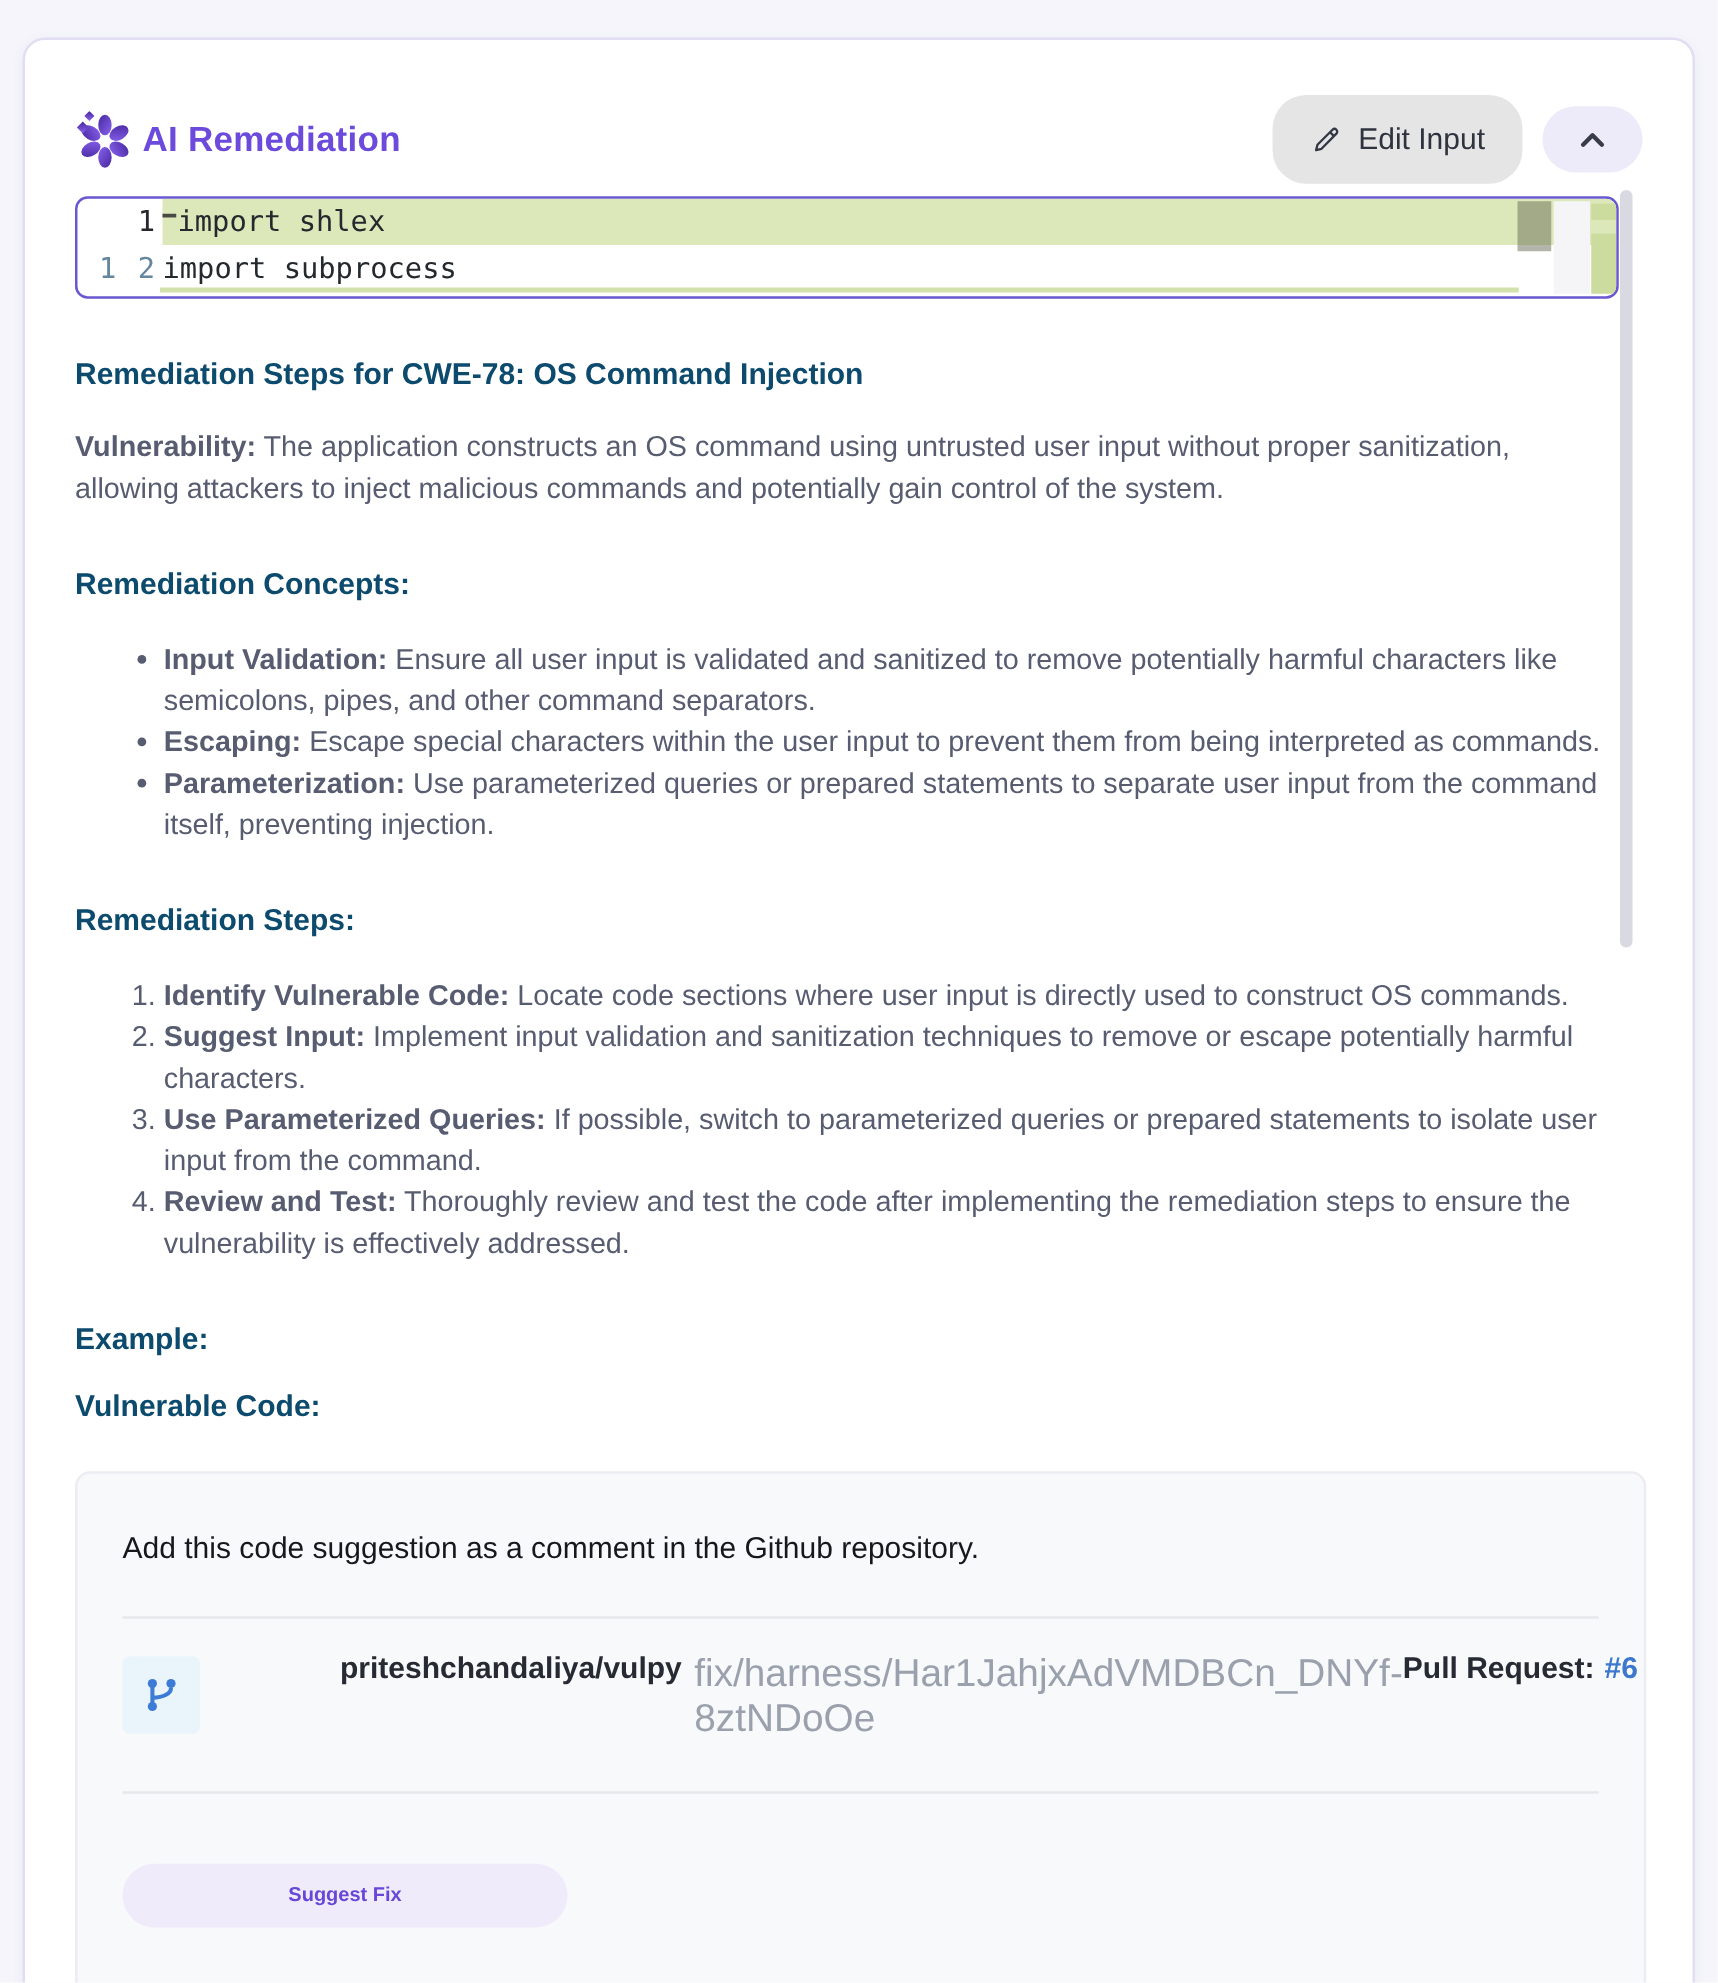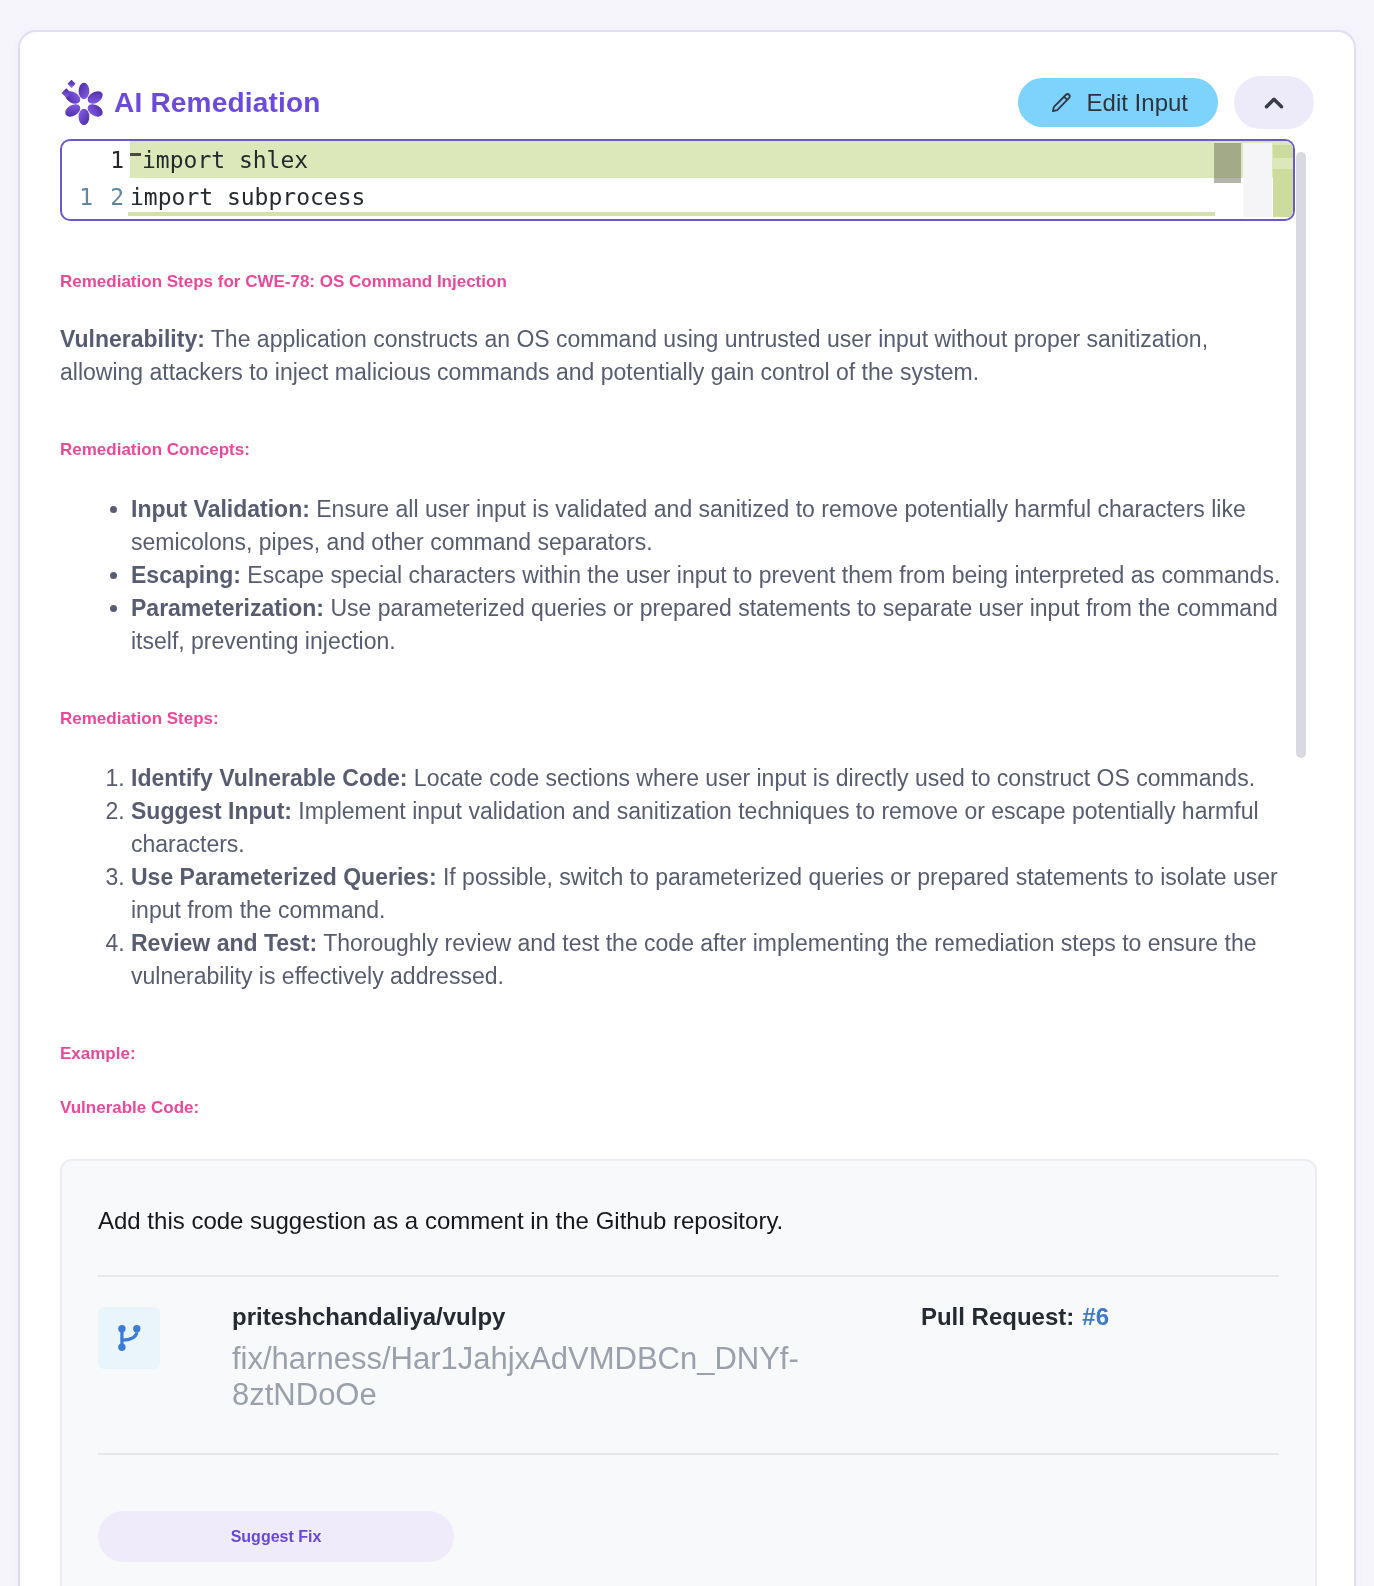--- a/index.html
+++ b/index.html
@@ -16,22 +16,22 @@
     box-sizing:border-box;
     padding:44px 40px 0 40px;
   }
   
   .hdr{display:flex;align-items:center;}
   .hdr-left{display:flex;align-items:center;gap:8px;}
   .logo{width:46px;height:46px;display:block;}
   .title{font-size:28px;font-weight:bold;color:#6C4BDC;letter-spacing:.2px;}
   .hdr-right{margin-left:auto;display:flex;align-items:center;gap:16px;}
   .pill-btn{
-    display:flex;align-items:center;gap:13px;height:49px;padding:0 30px;
-    background:#7dd3fc;border:none;border-radius:27px;cursor:pointer;
+    display:flex;align-items:center;gap:13px;height:71px;padding:0 30px;
+    background:#e5e5e5;border:none;border-radius:27px;cursor:pointer;
     font-family:"Liberation Sans",sans-serif;font-size:24px;color:#2F333E;
   }
   .round-btn{
     width:80px;height:53px;border:none;border-radius:27px;background:#EDEAF9;
     display:flex;align-items:center;justify-content:center;cursor:pointer;
   }
   
   .filename{margin-top:26px;font-family:"DejaVu Sans Mono",monospace;font-size:23px;color:#3F4450;}
   .diffbox{
     margin-top:10px;width:1235px;height:82px;box-sizing:border-box;
@@ -46,40 +46,40 @@
   .code{flex:1;height:100%;display:flex;align-items:center;white-space:pre;}
   .diff-row.added .code{background:#DCE8BA;}
   .chg-dash{display:inline-block;width:11px;height:3px;background:#4A4A44;margin-right:1px;transform:translateY(-5px);}
   .bottom-green{position:absolute;left:66px;right:78px;bottom:3px;height:4px;background:#D3E2AC;}
   .mini-thumb{position:absolute;left:1152px;top:2px;width:27px;height:40px;background:rgba(104,107,85,0.5);}
   .mini-gutter{position:absolute;left:1181px;top:2px;width:29px;height:74px;background:#F5F5F7;}
   .mini-g1{position:absolute;left:1211px;top:4px;width:20px;height:13px;background:#CCDC9E;}
   .mini-g2{position:absolute;left:1211px;top:28px;width:20px;height:48px;background:#CCDC9E;}
   
   .article{width:1226px;color:#575C70;font-size:23px;line-height:33px;}
-  .article h3{font-size:17px;line-height:30px;color:#ec4899;margin:46px 0 0 0;}
+  .article h3{font-size:24px;line-height:30px;color:#0c4a6e;margin:46px 0 0 0;}
   .article p{margin:26px 0 0 0;}
   .article ul,.article ol{margin:28px 0 0 0;padding-left:71px;}
   .article li{margin:0;}
   .article b{font-weight:bold;}
   .h-tight{margin-top:24px !important;}
   
   .gh-card{
     margin-top:36px;width:1257px;box-sizing:border-box;height:560px;
     background:#F8F9FB;border:2px solid #ECECF2;border-radius:12px;
     padding:46px 36px 0 36px;color:#17181C;
   }
   .gh-prompt{font-size:24px;color:#17181C;}
   .gh-divider{border:none;border-top:2px solid #E7E8EC;margin:40px 0 0 0;}
   .repo-row{display:flex;align-items:flex-start;margin-top:26px;}
   .repo-icon-box{
     width:62px;height:62px;border-radius:6px;background:#EAF4FB;flex:none;
     display:flex;align-items:center;justify-content:center;margin-top:4px;
   }
-  .repo-texts{margin-left:72px;display:flex;flex-direction:column;gap:10px;}
+  .repo-texts{margin-left:112px;display:flex;flex-direction:row;gap:10px;}
   .repo-name{font-size:24px;font-weight:bold;color:#262B33;}
   .repo-branch{font-size:31px;color:#9AA1AD;}
   .pr-block{margin-left:auto;margin-right:170px;font-size:24px;color:#262B33;font-weight:bold;white-space:nowrap;}
   .pr-link{color:#3D78CE;font-weight:bold;text-decoration:none;margin-left:8px;cursor:pointer;}
   .suggest-btn{
     margin-top:30px;width:356px;height:51px;border:none;border-radius:26px;
     background:#EFEBFA;color:#6847D8;font-family:"Liberation Sans",sans-serif;
     font-size:16px;font-weight:bold;cursor:pointer;
   }
   .gh-bottom-gap{height:26px;}

